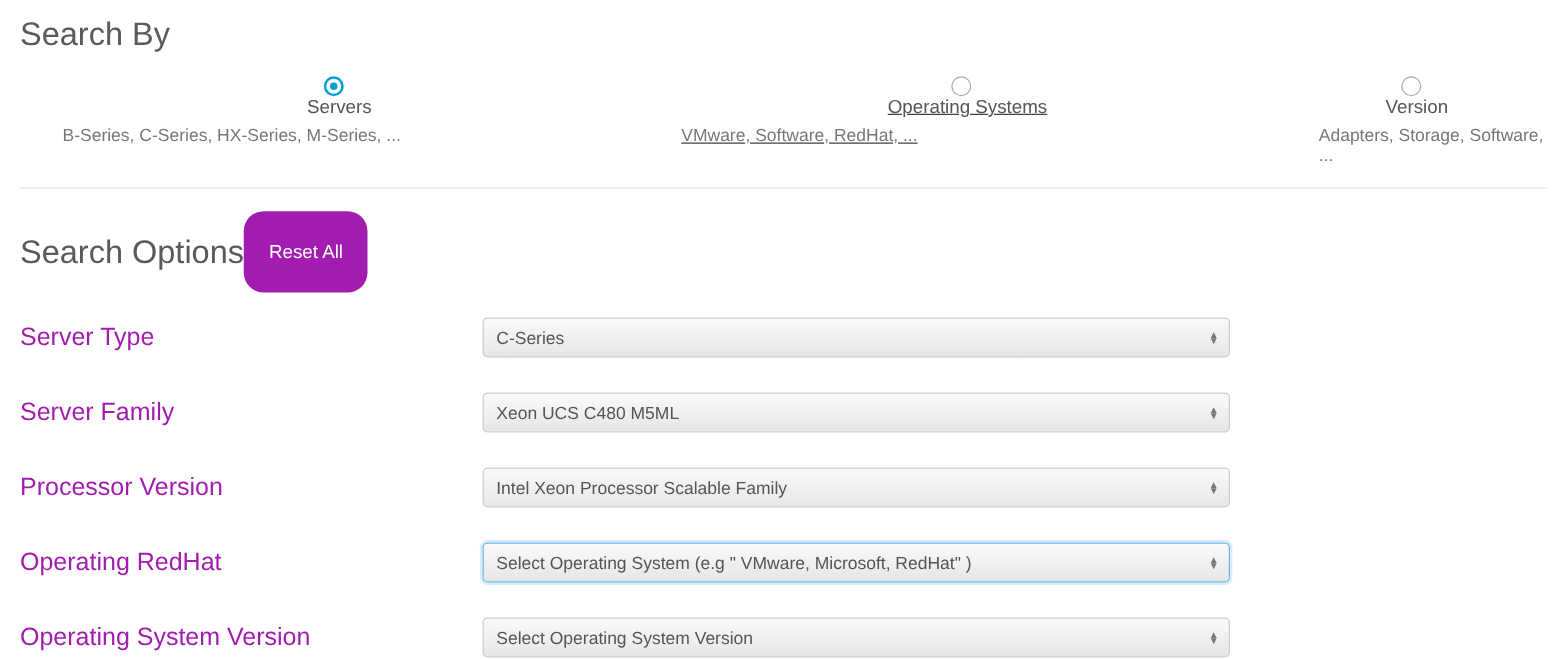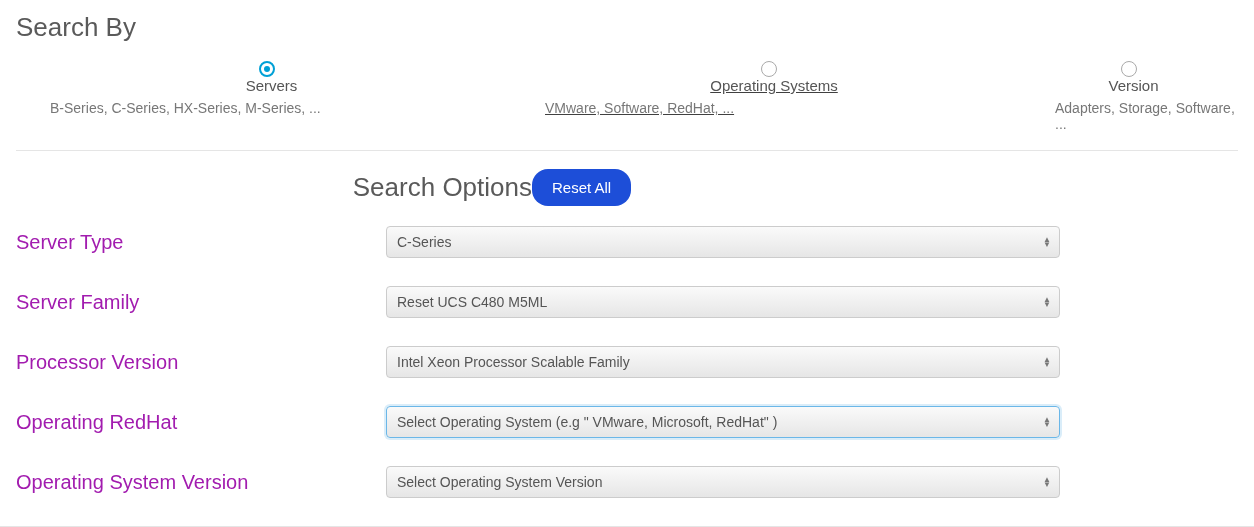--- a/index.html
+++ b/index.html
@@ -66,48 +66,48 @@
       font-size: 15px;
       color: #555;
     }
     .radio-sub {
       font-size: 14px;
       color: #777;
       margin-left: 26px;
     }
     .options-header {
       display: flex;
-      justify-content: center;
+      justify-content: flex-start;
       align-items: center;
       margin-bottom: 20px;
     }
     .reset-btn {
-      background: #1d4ed8;
+      background: #a21caf;
       color: #fff;
       border: none;
       border-radius: 16px;
-      padding: 10px 20px;
+      padding: 24px 20px;
       font-size: 15px;
       cursor: pointer;
       margin-right: 270px;
     }
     .form-row {
       display: flex;
       align-items: center;
       margin-bottom: 28px;
     }
     .form-label {
       width: 370px;
       font-size: 20px;
       color: #a21caf;
       padding-left: 0;
     }
     .select-wrap {
       position: relative;
-      width: 674px;
+      width: 598px;
     }
     .select-box {
       width: 100%;
       height: 32px;
       background: linear-gradient(#fafafa, #e6e6e6);
       border: 1px solid #ccc;
       border-radius: 4px;
       padding: 0 28px 0 10px;
       font-size: 14px;
       color: #555;
@@ -189,21 +189,21 @@
         <span>C-Series</span>
         <span class="select-caret">▲<br>▼</span>
       </div>
     </div>
   </div>
 
   <div class="form-row">
     <div class="form-label">Server Family</div>
     <div class="select-wrap">
       <div class="select-box">
-        <span>Reset UCS C480 M5ML</span>
+        <span>Xeon UCS C480 M5ML</span>
         <span class="select-caret">▲<br>▼</span>
       </div>
     </div>
   </div>
 
   <div class="form-row">
     <div class="form-label">Processor Version</div>
     <div class="select-wrap">
       <div class="select-box">
         <span>Intel Xeon Processor Scalable Family</span>

